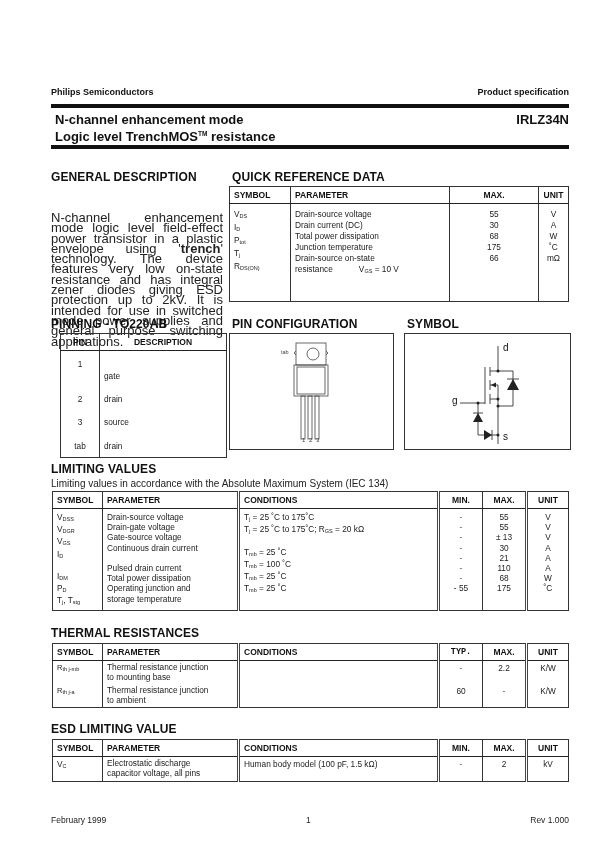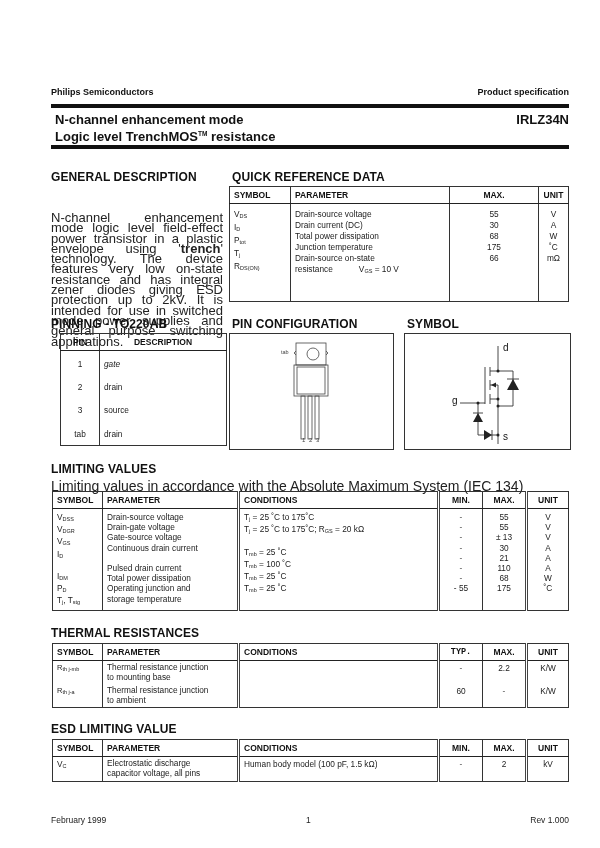--- a/index.html
+++ b/index.html
@@ -88,21 +88,21 @@
 <table class="dt box" style="left:60px; top:333px; width:167px; height:113px;">
   <thead>
     <tr>
       <th class="c" style="width:30px;">PIN</th>
       <th class="vline c">DESCRIPTION</th>
     </tr>
   </thead>
   <tbody>
     <tr>
         <td class="c" style="padding-top:8px;">1</td>
-        <td class="vline" style="padding-top:8px;font-style:italic;">gate</td>
+        <td class="vline" style="padding-top:20px;">gate</td>
       </tr>
     <tr>
         <td class="c" style="padding-top:11px;">2</td>
         <td class="vline" style="padding-top:11px;">drain</td>
       </tr>
     <tr>
         <td class="c" style="padding-top:11px;">3</td>
         <td class="vline" style="padding-top:11px;margin-left:40px;">source</td>
       </tr>
     <tr>
@@ -174,21 +174,21 @@
       <circle cx="73" cy="69" r="1.5"></circle>
       <circle cx="93" cy="101" r="1.5"></circle>
     </g>
   </svg>
   <span class="abs" style="left:98px; top:8px; font-size:10px;">d</span>
   <span class="abs" style="left:47px; top:61px; font-size:10px;">g</span>
   <span class="abs" style="left:98px; top:97px; font-size:10px;">s</span>
 </div>
 
 <div class="abs section" style="left:51px; top:462px;">LIMITING VALUES</div>
-<div class="abs" style="left:51px; top:478px; font-size:14px; color:#222;">Limiting values in accordance with the Absolute Maximum System (IEC 134)</div>
+<div class="abs" style="left:51px; top:478px; font-size:10px; color:#222;">Limiting values in accordance with the Absolute Maximum System (IEC 134)</div>
 <table class="dt box" style="left:52px; top:491px; width:517px; height:120px;">
   <thead>
     <tr>
       <th style="width:41px;">SYMBOL</th>
       <th class="vline" style="width:126px;">PARAMETER</th>
       <th class="dbl" style="width:189px;">CONDITIONS</th>
       <th class="dbl c" style="width:34px;">MIN.</th>
       <th class="vline c" style="width:34px;">MAX.</th>
       <th class="dbl c">UNIT</th>
     </tr>

